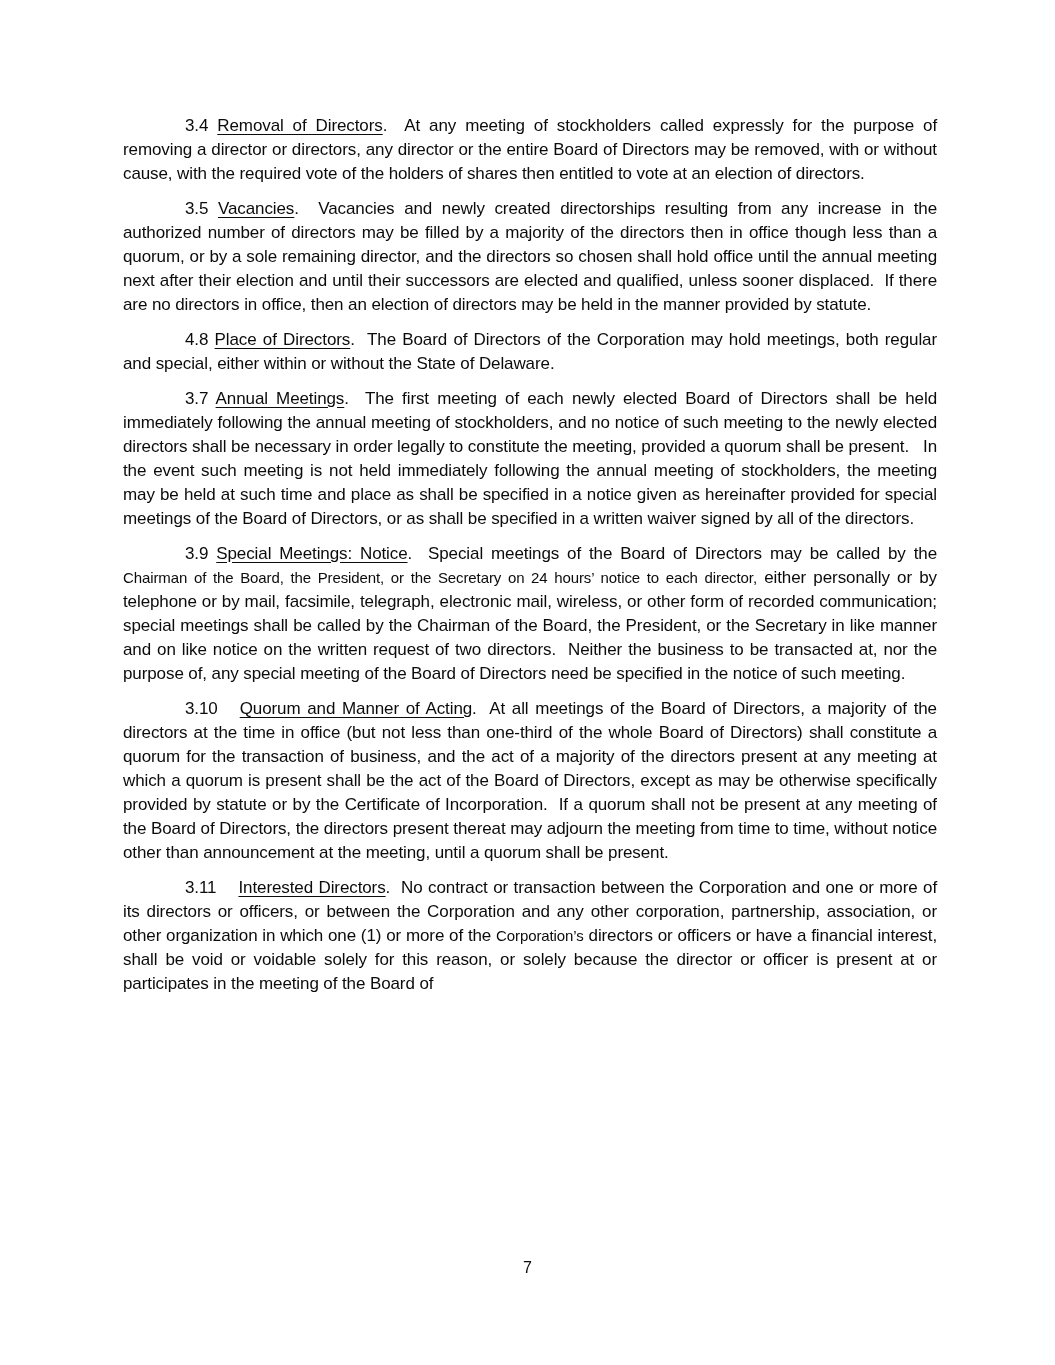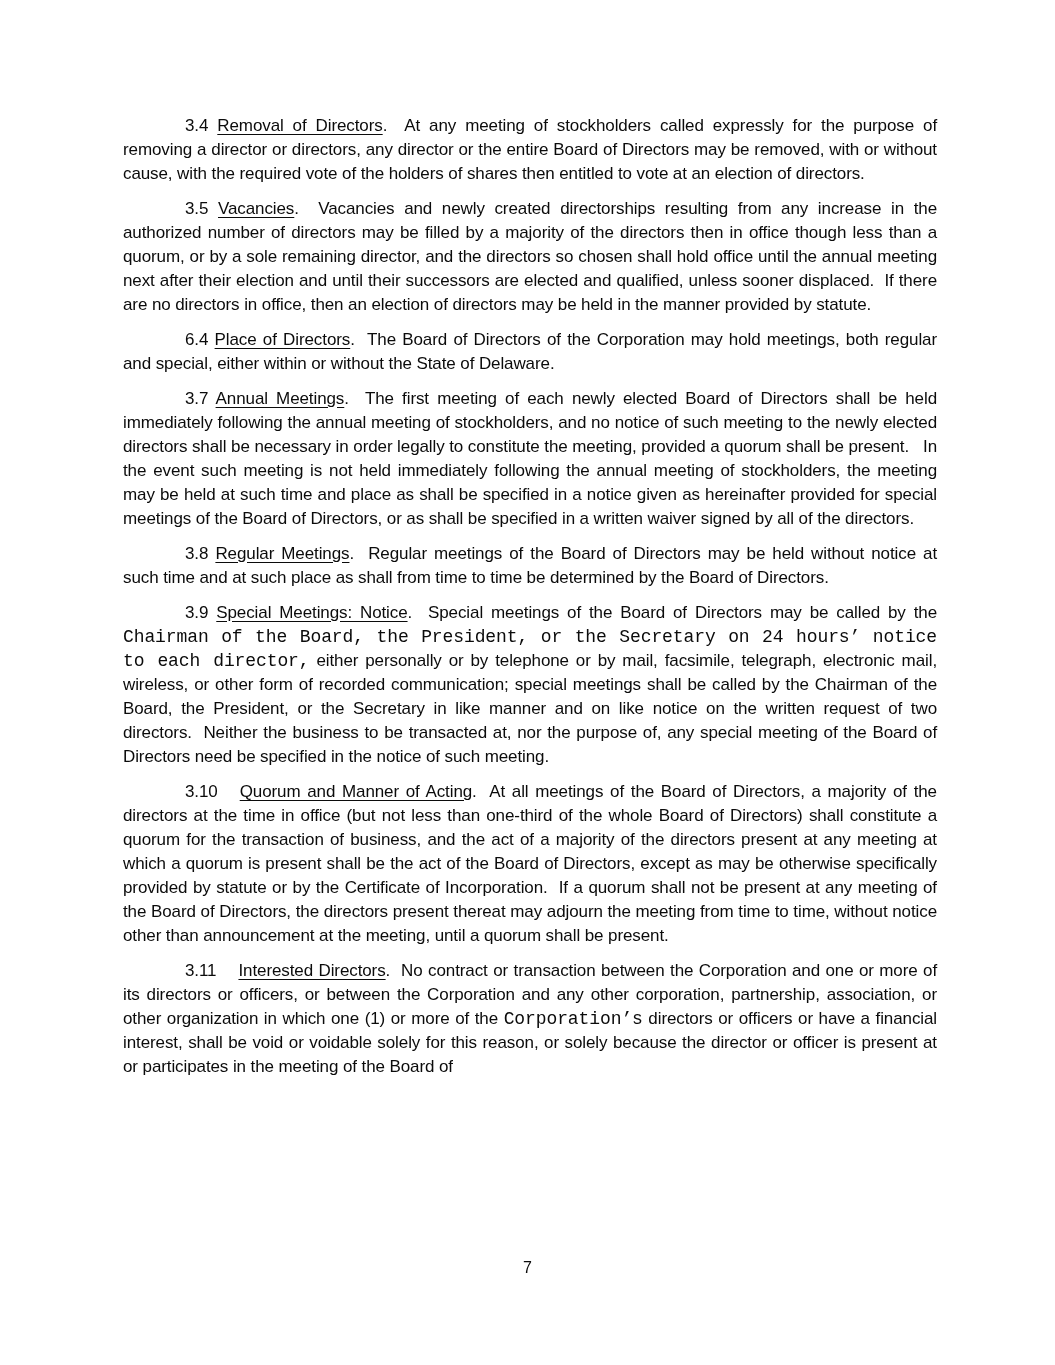--- a/index.html
+++ b/index.html
@@ -28,22 +28,22 @@
     text-indent: 62px;
     font-size: 17px;
     line-height: 24px;
     letter-spacing: -0.1px;
   }
   .sec-title {
     text-decoration: underline;
     text-underline-offset: 3px;
   }
   .serif {
-    font-family: Liberation Mono, monospace;
-    font-size: 18px;
+    font-family: Liberation Sans, sans-serif;
+    font-size: 15px;
   }
   .tab {
     display: inline-block;
     width: 22px;
   }
   .pagenum {
     position: absolute;
     top: 1258px;
     left: 0;
     width: 100%;
@@ -55,25 +55,24 @@
 </head>
 <body>
 
 <div class="page">
   <div class="content">
 
     <p class="para"><span>3.4</span> <span class="sec-title">Removal of Directors</span><span>.&nbsp;</span> <span>At any meeting of stockholders called expressly for the purpose of removing a director or directors, any director or the entire Board of Directors may be removed, with or without cause, with the required vote of the holders of shares then entitled to vote at an election of directors.</span></p>
 
     <p class="para"><span>3.5</span> <span class="sec-title">Vacancies</span><span>.&nbsp;</span> <span>Vacancies and newly created directorships resulting from any increase in the authorized number of directors may be filled by a majority of the directors then in office though less than a quorum, or by a sole remaining director, and the directors so chosen shall hold office until the annual meeting next after their election and until their successors are elected and qualified, unless sooner displaced.&nbsp; If there are no directors in office, then an election of directors may be held in the manner provided by statute.</span></p>
 
-    <p class="para"><span>6.4</span> <span class="sec-title">Place of Directors</span><span>.&nbsp;</span> <span>The Board of Directors of the Corporation may hold meetings, both regular and special, either within or without the State of Delaware.</span></p>
+    <p class="para"><span>4.8</span> <span class="sec-title">Place of Directors</span><span>.&nbsp;</span> <span>The Board of Directors of the Corporation may hold meetings, both regular and special, either within or without the State of Delaware.</span></p>
 
     <p class="para"><span>3.7</span> <span class="sec-title">Annual Meetings</span><span>.&nbsp;</span> <span>The first meeting of each newly elected Board of Directors shall be held immediately following the annual meeting of stockholders, and no notice of such meeting to the newly elected directors shall be necessary in order legally to constitute the meeting, provided a quorum shall be present.&nbsp;&nbsp; In the event such meeting is not held immediately following the annual meeting of stockholders, the meeting may be held at such time and place as shall be specified in a notice given as hereinafter provided for special meetings of the Board of Directors, or as shall be specified in a written waiver signed by all of the directors.</span></p>
 
-    <p class="para"><span>3.8</span> <span class="sec-title">Regular Meetings</span><span>.&nbsp;</span> <span>Regular meetings of the Board of Directors may be held without notice at such time and at such place as shall from time to time be determined by the Board of Directors.</span></p>
 
     <p class="para"><span>3.9</span> <span class="sec-title">Special Meetings: Notice</span><span>.&nbsp;</span> <span>Special meetings of the Board of Directors may be called by the </span><span class="serif">Chairman of the Board, the President, or the Secretary on 24 hours’ notice to each director,</span><span> either personally or by telephone or by mail, facsimile, telegraph, electronic mail, wireless, or other form of recorded communication; special meetings shall be called by the Chairman of the Board, the President, or the Secretary in like manner and on like notice on the written request of two directors.&nbsp; Neither the business to be transacted at, nor the purpose of, any special meeting of the Board of Directors need be specified in the notice of such meeting.</span></p>
 
     <p class="para"><span>3.10</span><span class="tab"></span><span class="sec-title">Quorum and Manner of Acting</span><span>.&nbsp;</span> <span>At all meetings of the Board of Directors, a majority of the directors at the time in office (but not less than one-third of the whole Board of Directors) shall constitute a quorum for the transaction of business, and the act of a majority of the directors present at any meeting at which a quorum is present shall be the act of the Board of Directors, except as may be otherwise specifically provided by statute or by the Certificate of Incorporation.&nbsp; If a quorum shall not be present at any meeting of the Board of Directors, the directors present thereat may adjourn the meeting from time to time, without notice other than announcement at the meeting, until a quorum shall be present.</span></p>
 
     <p class="para"><span>3.11</span><span class="tab"></span><span class="sec-title">Interested Directors</span><span>.&nbsp;</span> <span>No contract or transaction between the Corporation and one or more of its directors or officers, or between the Corporation and any other corporation, partnership, association, or other organization in which one (1) or more of the </span><span class="serif">Corporation’s</span><span> directors or officers or have a financial interest, shall be void or voidable solely for this reason, or solely because the director or officer is present at or participates in the meeting of the Board of</span></p>
 
   </div>
 
   <div class="pagenum">7</div>

